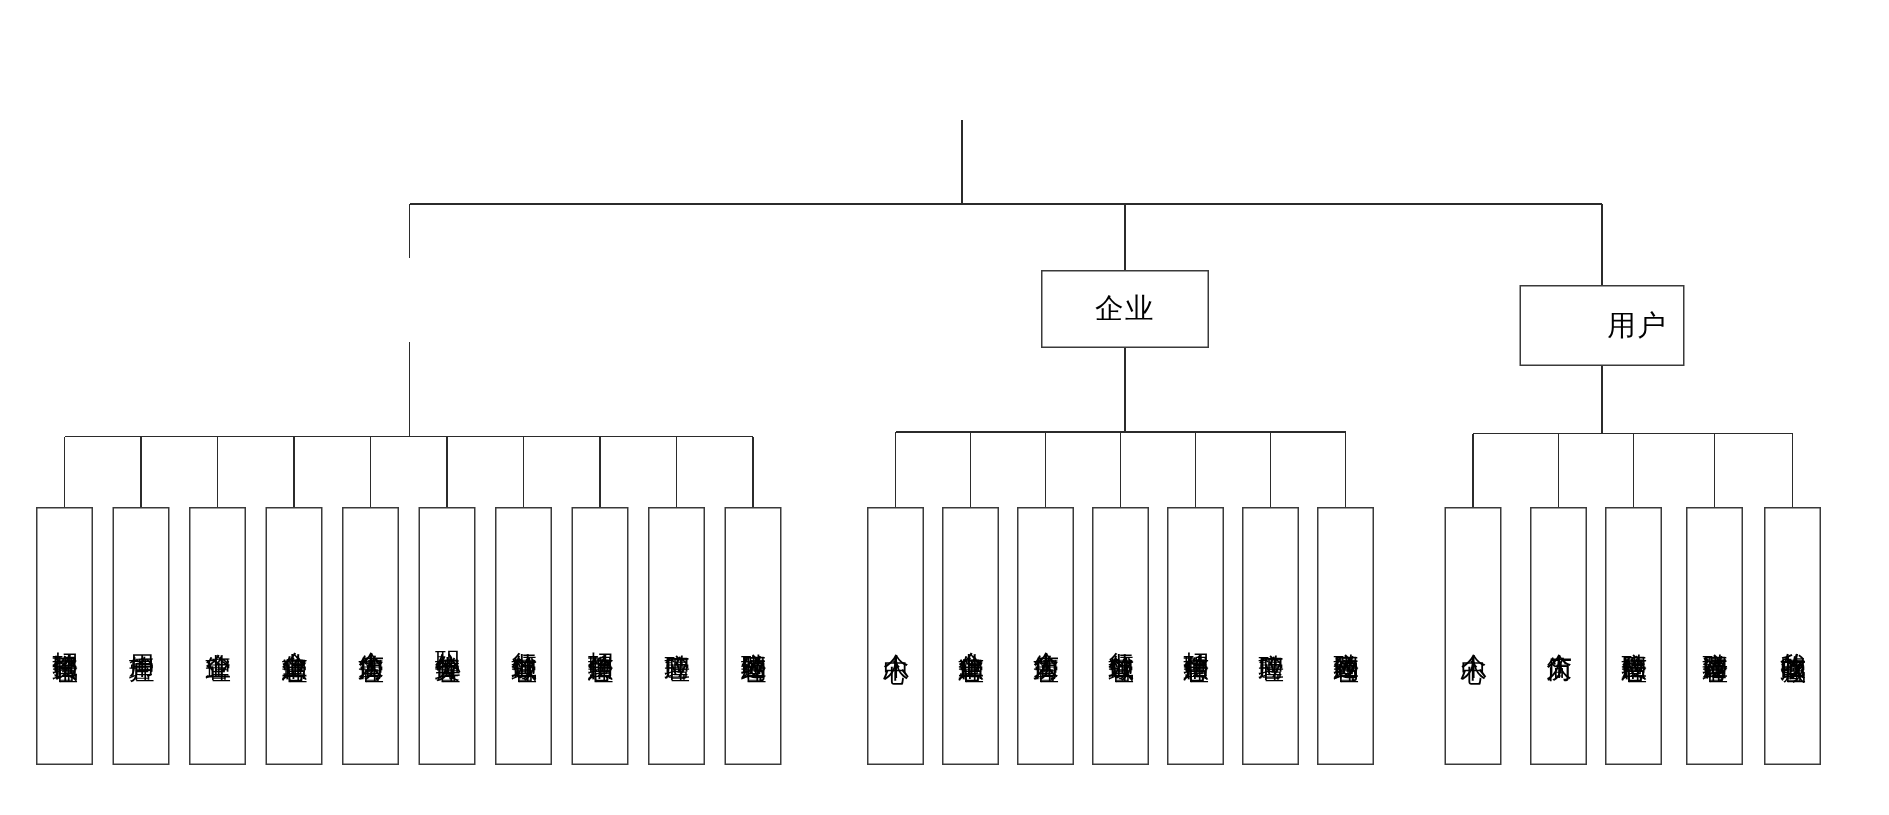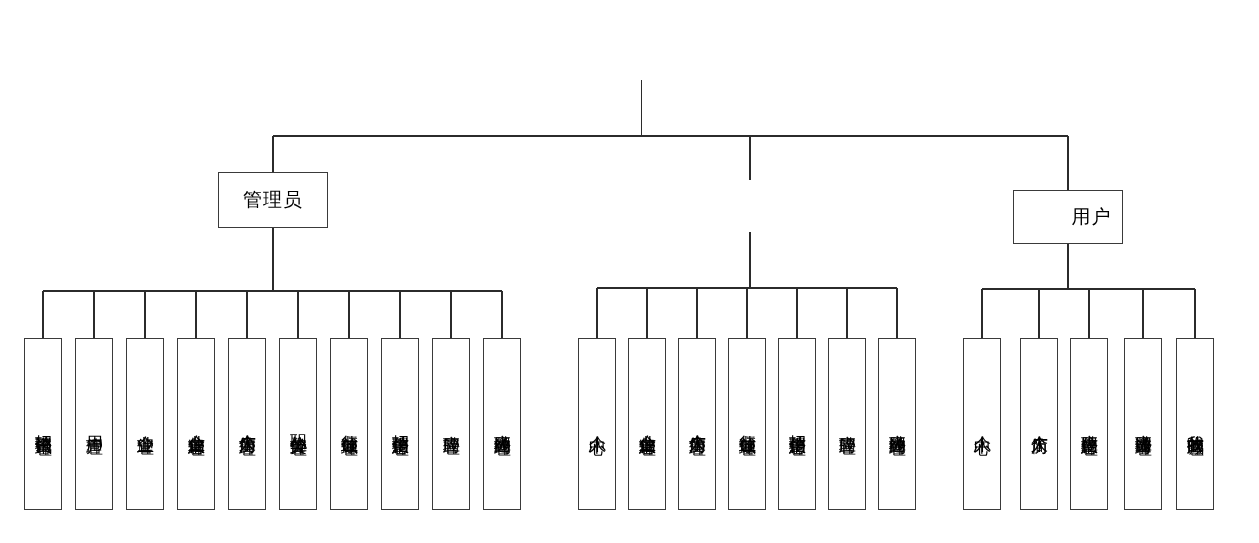--- a/index.html
+++ b/index.html
@@ -96,24 +96,24 @@
       <line x1="1068" y1="244" x2="1068" y2="289" stroke="#2b2b2b" stroke-width="1.2" shape-rendering="crispEdges"></line>
       <line x1="982" y1="289" x2="1195" y2="289" stroke="#2b2b2b" stroke-width="1.2" shape-rendering="crispEdges"></line>
       <line x1="982" y1="289" x2="982" y2="338" stroke="#2b2b2b" stroke-width="1.2" shape-rendering="crispEdges"></line>
       <line x1="1039" y1="289" x2="1039" y2="338" stroke="#2b2b2b" stroke-width="1.2" shape-rendering="crispEdges"></line>
       <line x1="1089" y1="289" x2="1089" y2="338" stroke="#2b2b2b" stroke-width="1.2" shape-rendering="crispEdges"></line>
       <line x1="1143" y1="289" x2="1143" y2="338" stroke="#2b2b2b" stroke-width="1.2" shape-rendering="crispEdges"></line>
       <line x1="1195" y1="289" x2="1195" y2="338" stroke="#2b2b2b" stroke-width="1.2" shape-rendering="crispEdges"></line>
     </svg>
 
 
-  <div class="node node-group" style="left:218px; top:172px; width:110px; height:56px;">
-    <span class="htext">管理员</span>
+
+  <div class="node node-group" style="left:694px; top:180px; width:112px; height:52px;">
+    <span class="htext">企业</span>
   </div>
-
 
   <div class="node node-group" style="left:1013px; top:190px; width:110px; height:54px;padding-left:47px;">
     <span class="htext">用户</span>
   </div>
 
   <div class="node node-leaf" style="left:24px; top:338px; width:38px; height:172px;">
     <span class="vtext">招聘资讯管理</span>
   </div>
   <div class="node node-leaf" style="left:75px; top:338px; width:38px; height:172px;">
     <span class="vtext">用户管理</span>

